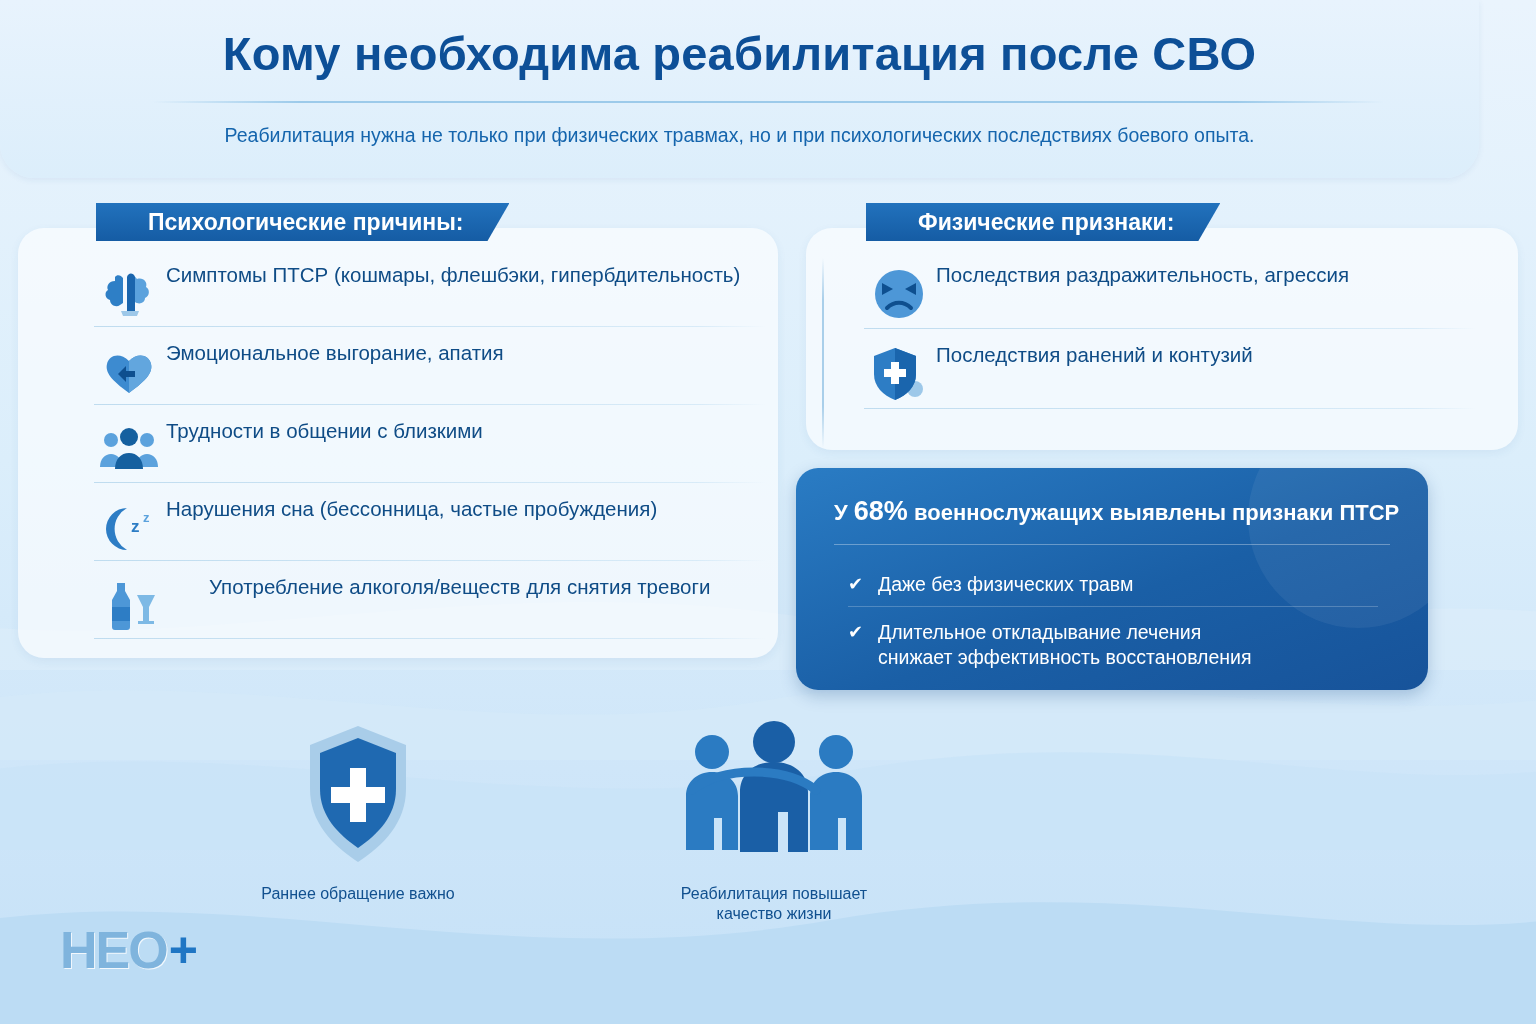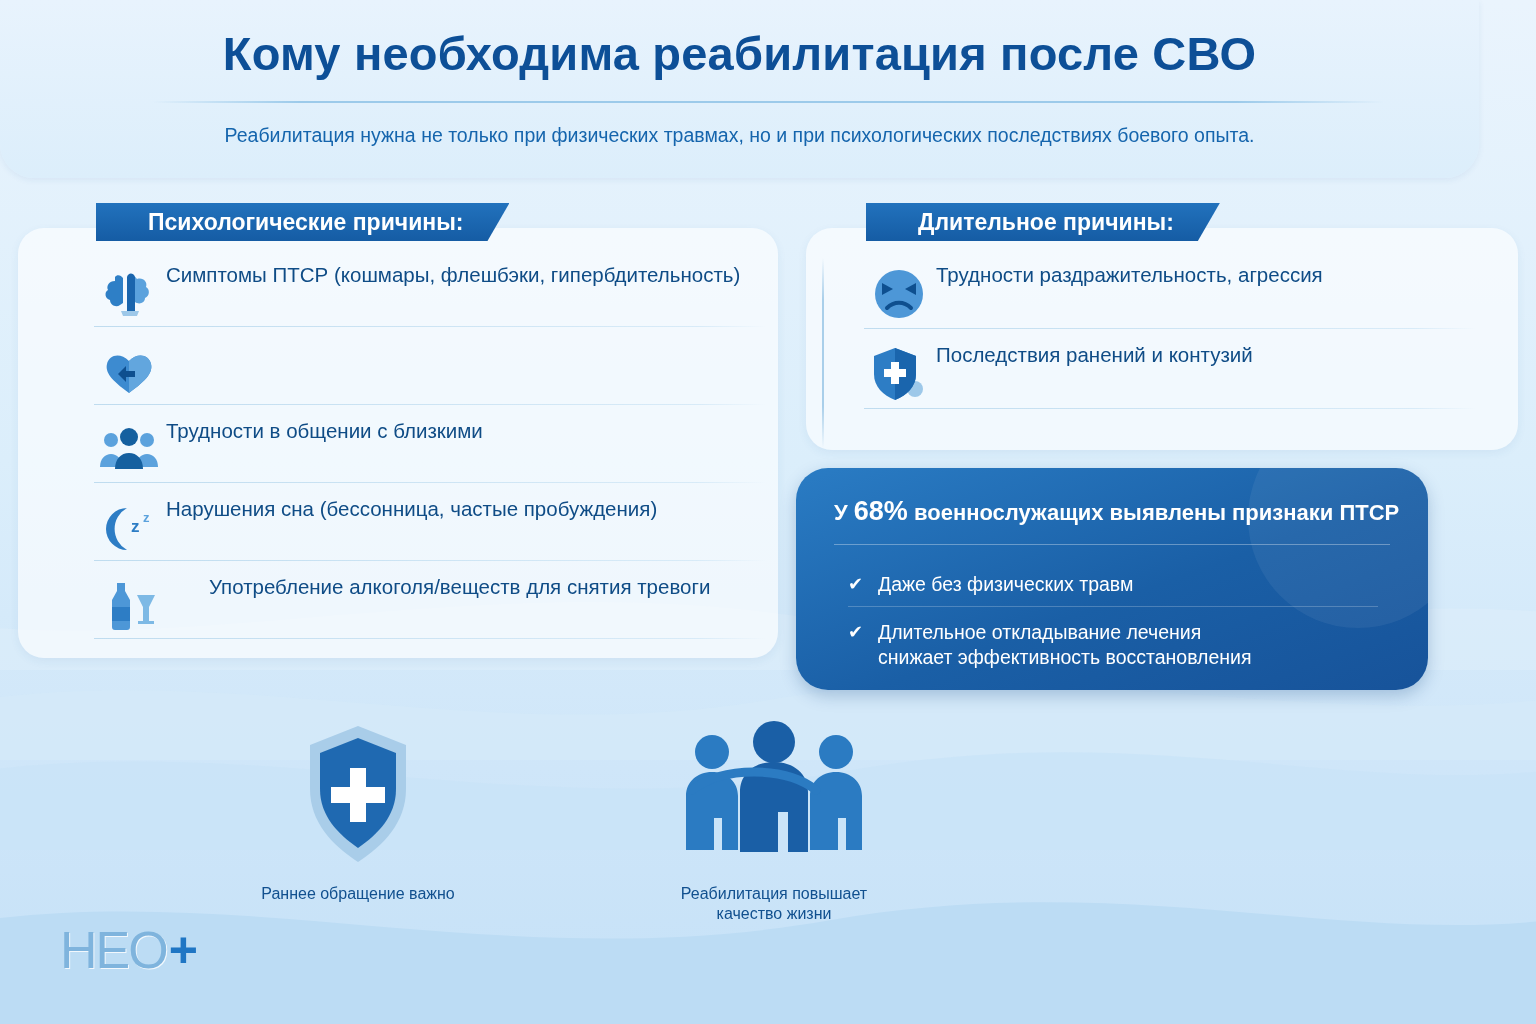--- a/index.html
+++ b/index.html
@@ -125,21 +125,21 @@
     background: linear-gradient(90deg, #bfdcef 0%, #d8ebf8 90%, rgba(216,235,248,0) 100%);
   }
 
   
   #stat-card {
     position: absolute;
     left: 796px;
     top: 468px;
     width: 632px;
     height: 222px;
-    border-radius: 32px;
+    border-radius: 22px;
     background: linear-gradient(160deg, #2a7cc4 0%, #1a5fa6 55%, #17539a 100%);
     box-shadow: 0 6px 16px rgba(20,70,130,.25);
     color: #ffffff;
     overflow: hidden;
   }
   #stat-card::after {
     content: "";
     position: absolute;
     right: -40px; top: -60px;
     width: 220px; height: 220px;
@@ -207,21 +207,21 @@
   
   #logo {
     position: absolute;
     left: 60px;
     top: 920px;
     display: flex;
     align-items: center;
   }
   #logo .mark {
     font-size: 52px;
-    font-weight: normal;
+    font-weight: bold;
     letter-spacing: -2px;
     color: #7fb4dd;
     text-shadow: 1px 1px 0 rgba(255,255,255,.8);
   }
   #logo .plus {
     font-size: 50px;
     font-weight: bold;
     color: #1f76c4;
     margin-left: 2px;
   }
@@ -256,21 +256,21 @@
     <div class="title">Кому необходима реабилитация после СВО</div>
     <div class="title-rule"></div>
     <div class="subtitle">Реабилитация нужна не только при физических травмах, но и при психологических последствиях боевого опыта.</div>
   </div>
 
   <div class="panel" id="panel-psych"></div>
   <div class="panel" id="panel-phys"></div>
   <div class="divider-vert"></div>
 
   <div class="section-banner" id="banner-psych">Психологические причины:</div>
-  <div class="section-banner" id="banner-phys">Длительное причины:</div>
+  <div class="section-banner" id="banner-phys">Физические признаки:</div>
 
   <div class="row" style="left:92px; top:262px; width:690px;">
     <span class="icon">
       <svg width="56" height="50" viewBox="0 0 56 50">
         <path d="M14 12c-6 0-9 5-7 9-4 2-3 9 2 10 0 5 6 8 10 5l3-2V9c-2-3-6-4-8-1z" fill="#2e7fc6"></path>
         <path d="M36 10c6-2 11 3 9 8 4 2 4 9-1 11 0 5-6 7-10 4l-4-3V8c2-2 4-1 6 2z" fill="#5ba2dd"></path>
         <path d="M26 8c1-4 6-5 8 0v34c-2 4-7 3-8 0z" fill="#1a65ad"></path>
         <path d="M20 42h18l-2 5H22z" fill="#9dc8e9"></path>
       </svg>
     </span>
@@ -279,20 +279,21 @@
   <div class="row-rule" style="left:94px; top:326px; width:672px;"></div>
 
   <div class="row" style="left:92px; top:340px; width:690px;">
     <span class="icon">
       <svg width="56" height="50" viewBox="0 0 56 50">
         <path d="M28 46C10 33 4 25 6 17 8 8 19 5 28 14c9-9 20-6 22 3 2 8-4 16-22 29z" fill="#3d8bd0"></path>
         <path d="M28 14c9-9 20-6 22 3 2 8-4 16-22 29z" fill="#62a6de"></path>
         <path d="M34 24h-9v-5l-8 8 8 8v-5h9z" fill="#0e4f8f"></path>
       </svg>
     </span>
+    <span class="txt">Эмоциональное выгорание, апатия</span>
   </div>
   <div class="row-rule" style="left:94px; top:404px; width:672px;"></div>
 
   <div class="row" style="left:92px; top:418px; width:690px;">
     <span class="icon">
       <svg width="64" height="50" viewBox="0 0 64 50">
         <circle cx="14" cy="15" r="7" fill="#5ba2dd"></circle>
           <path d="M3 42c0-8 5-13 11-13s11 5 11 13z" fill="#5ba2dd"></path>
         <circle cx="50" cy="15" r="7" fill="#5ba2dd"></circle>
           <path d="M39 42c0-8 5-13 11-13s11 5 11 13z" fill="#5ba2dd"></path>
@@ -330,21 +331,21 @@
 
   <div class="row" style="left:862px; top:262px; width:640px;">
     <span class="icon">
       <svg width="60" height="56" viewBox="0 0 60 56">
         <circle cx="30" cy="28" r="24" fill="#4d97d7"></circle>
         <path d="M13 17l11 6-11 6z" fill="#0e4f8f"></path>
         <path d="M47 17L36 23l11 6z" fill="#0e4f8f"></path>
         <path d="M18 42c7-7 17-7 24 0" stroke="#0e4f8f" stroke-width="4" fill="none" stroke-linecap="round"></path>
       </svg>
     </span>
-    <span class="txt">Трудности раздражительность, агрессия</span>
+    <span class="txt">Последствия раздражительность, агрессия</span>
   </div>
   <div class="row-rule" style="left:864px; top:328px; width:612px;"></div>
 
   <div class="row" style="left:862px; top:342px; width:640px;">
     <span class="icon">
       <svg width="60" height="58" viewBox="0 0 60 58">
         <circle cx="46" cy="44" r="8" fill="#9dc8e9"></circle>
         <path d="M26 3l21 8v18c0 13-9 21-21 26C14 50 5 42 5 29V11z" fill="#2d7dc5"></path>
         <path d="M26 3l21 8v18c0 13-9 21-21 26z" fill="#1a65ad"></path>
         <path d="M22 17h8v7h7v8h-7v7h-8v-7h-7v-8h7z" fill="#ffffff"></path>

